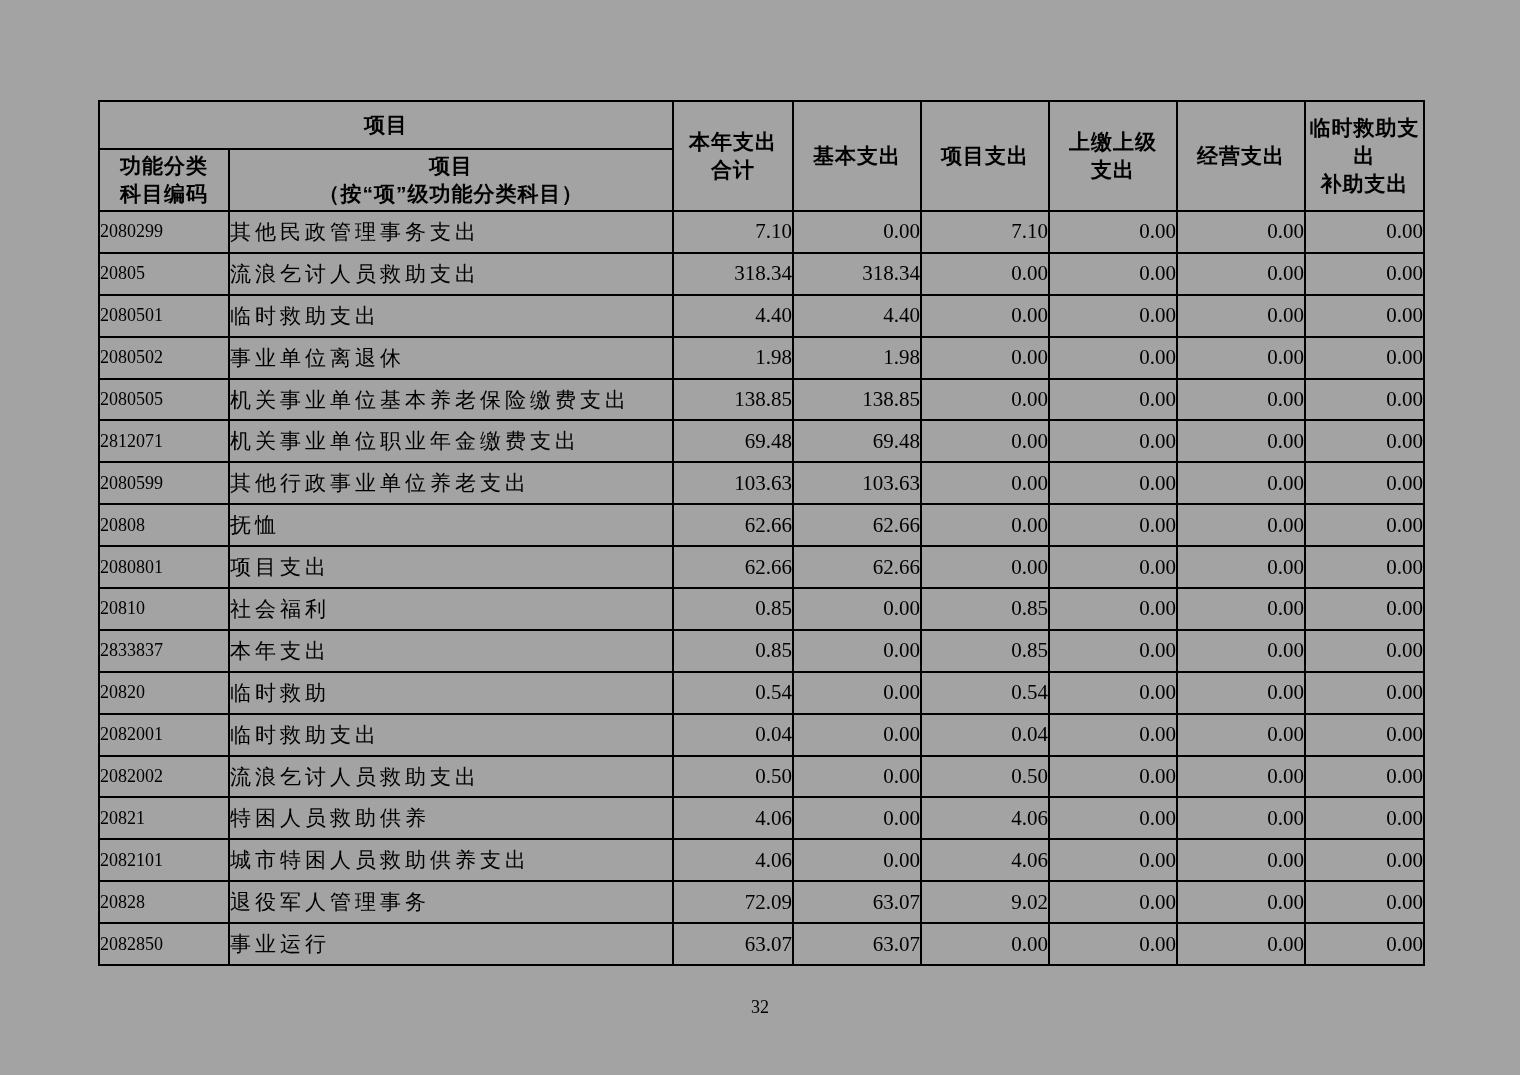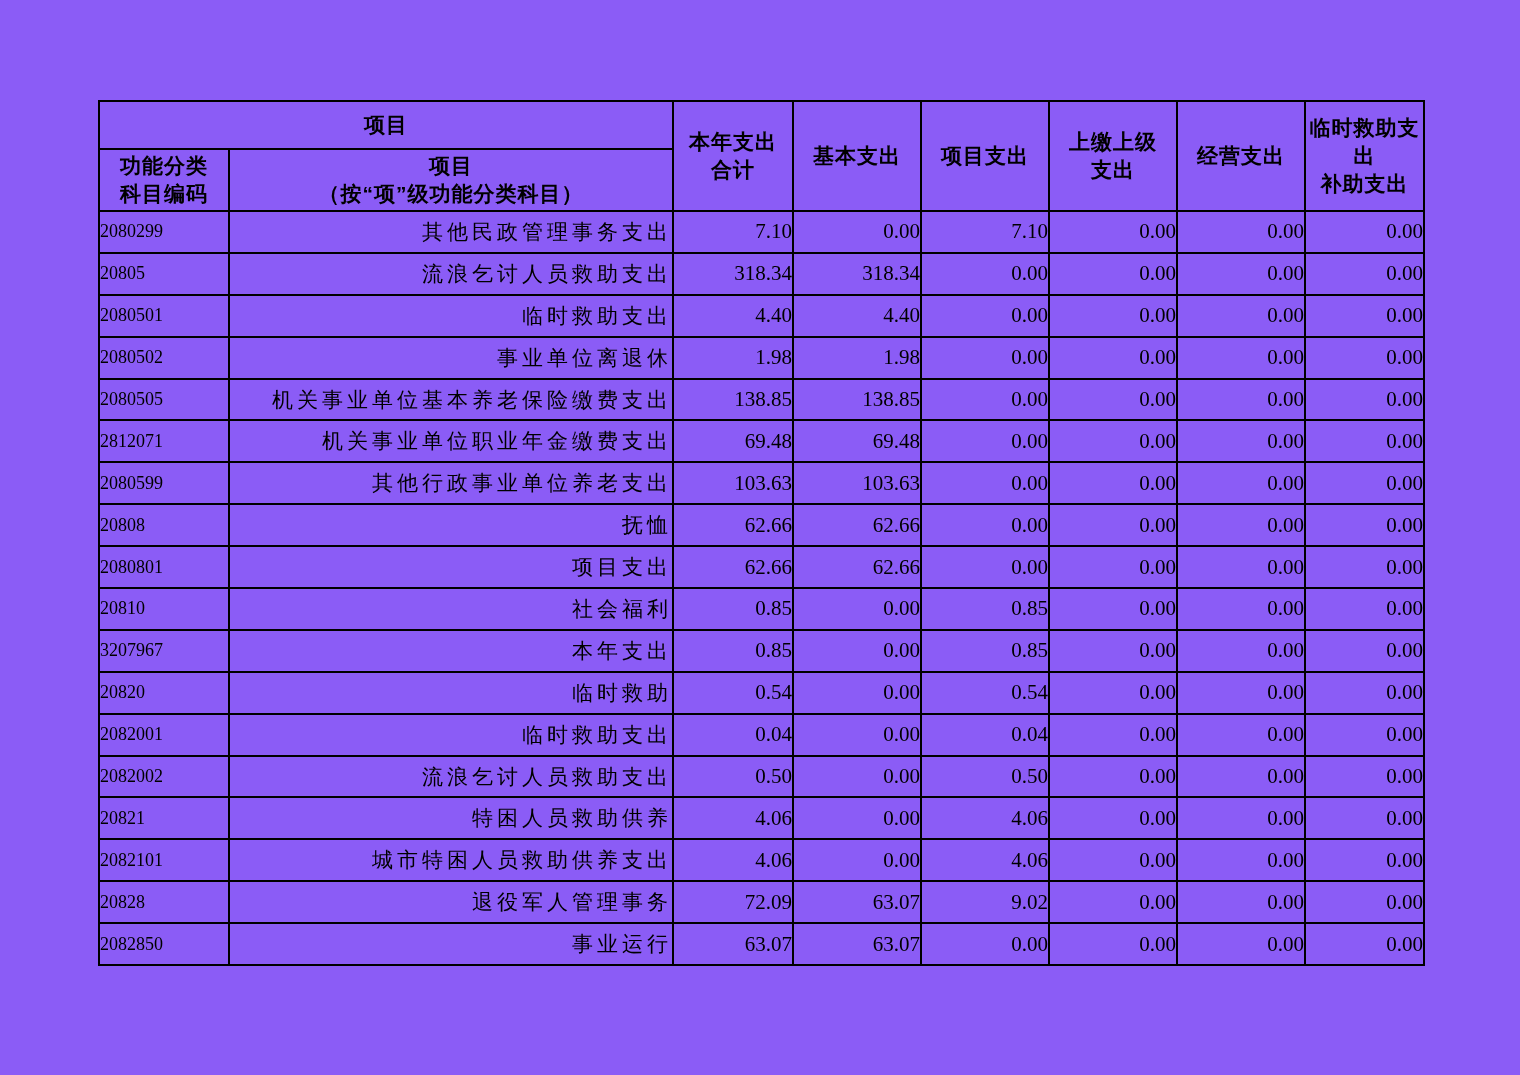--- a/index.html
+++ b/index.html
@@ -4,21 +4,21 @@
 <style>
   html, body {
     margin: 0;
     padding: 0;
     background: #ffffff;
   }
   .page {
     position: relative;
     width: 1520px;
     height: 1075px;
-    background: #8b5cf6;
+    background: #a3a3a3;
     color: #000000;
     font-family: "Liberation Serif", "DejaVu Serif", serif;
     overflow: hidden;
   }
   table.budget {
     position: absolute;
     left: 98px;
     top: 100px;
     width: 1325px;
     border-collapse: collapse;
@@ -41,21 +41,21 @@
   }
   tr.head-row-1 { height: 48px; }
   tr.head-row-2 { height: 62px; }
   tbody tr { height: 41.9px; }
   td.cell-code {
     text-align: left;
     padding-left: 10px;
     font-size: 18px;
   }
   td.cell-name {
-    text-align: right;
+    text-align: left;
     padding-left: 12px;
     font-size: 21px;
     letter-spacing: 4px;
   }
   td.cell-num {
     text-align: right;
     padding-right: 9px;
     font-size: 21px;
   }
   tr.group-row td { font-weight: normal; }
@@ -218,21 +218,21 @@
           <td class="cell-code">20810</td>
           <td class="cell-name">社会福利</td>
           <td class="cell-num">0.85</td>
           <td class="cell-num">0.00</td>
           <td class="cell-num">0.85</td>
           <td class="cell-num">0.00</td>
           <td class="cell-num">0.00</td>
           <td class="cell-num">0.00</td>
         </tr>
         <tr>
-          <td class="cell-code">3207967</td>
+          <td class="cell-code">2833837</td>
           <td class="cell-name">本年支出</td>
           <td class="cell-num">0.85</td>
           <td class="cell-num">0.00</td>
           <td class="cell-num">0.85</td>
           <td class="cell-num">0.00</td>
           <td class="cell-num">0.00</td>
           <td class="cell-num">0.00</td>
         </tr>
         <tr class="group-row">
           <td class="cell-code">20820</td>
@@ -300,14 +300,15 @@
           <td class="cell-num">63.07</td>
           <td class="cell-num">63.07</td>
           <td class="cell-num">0.00</td>
           <td class="cell-num">0.00</td>
           <td class="cell-num">0.00</td>
           <td class="cell-num">0.00</td>
         </tr>
       </tbody>
   </table>
 
+  <div class="page-number">32</div>
 
 </div>
 
 </body></html>

